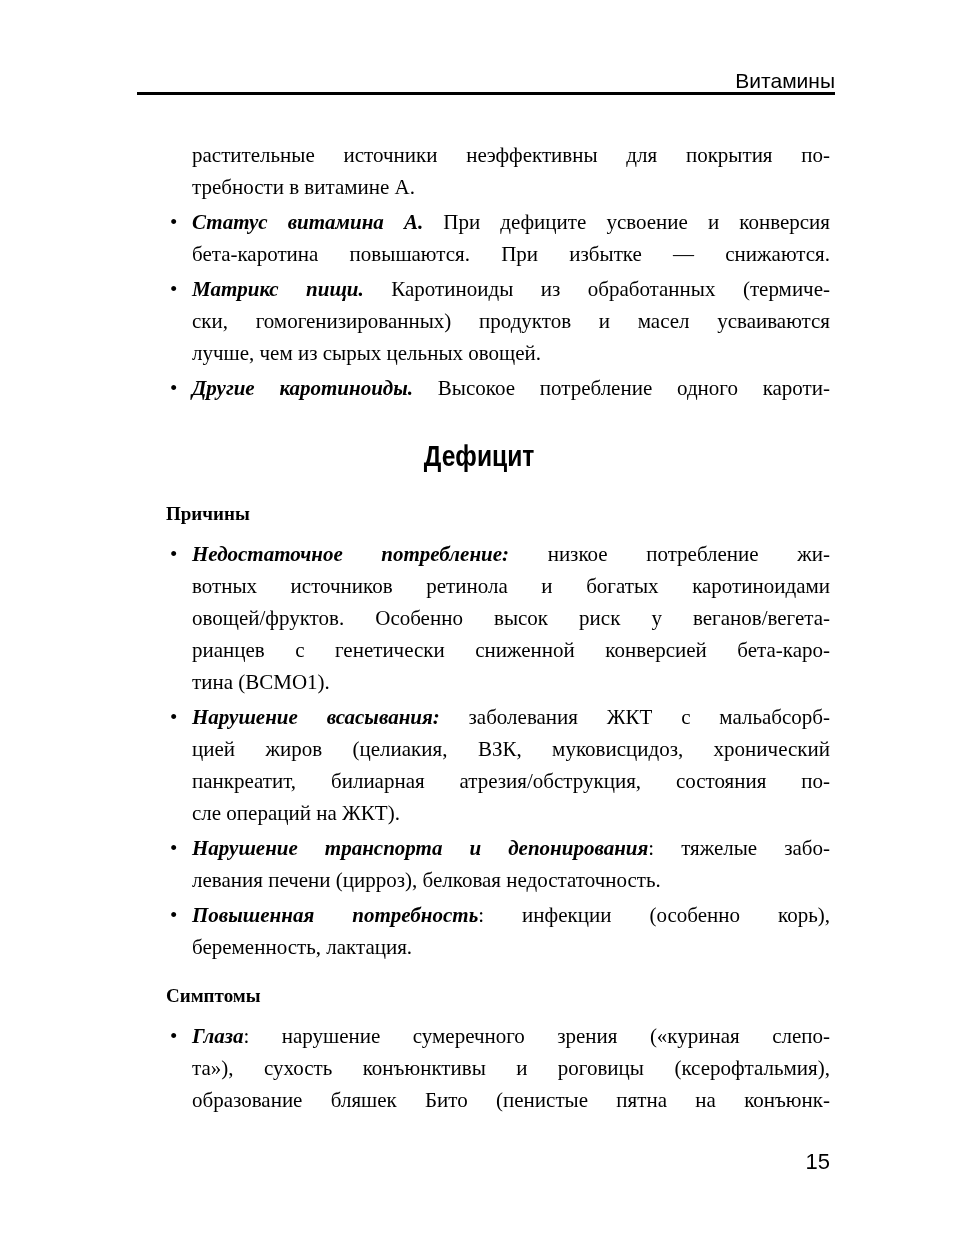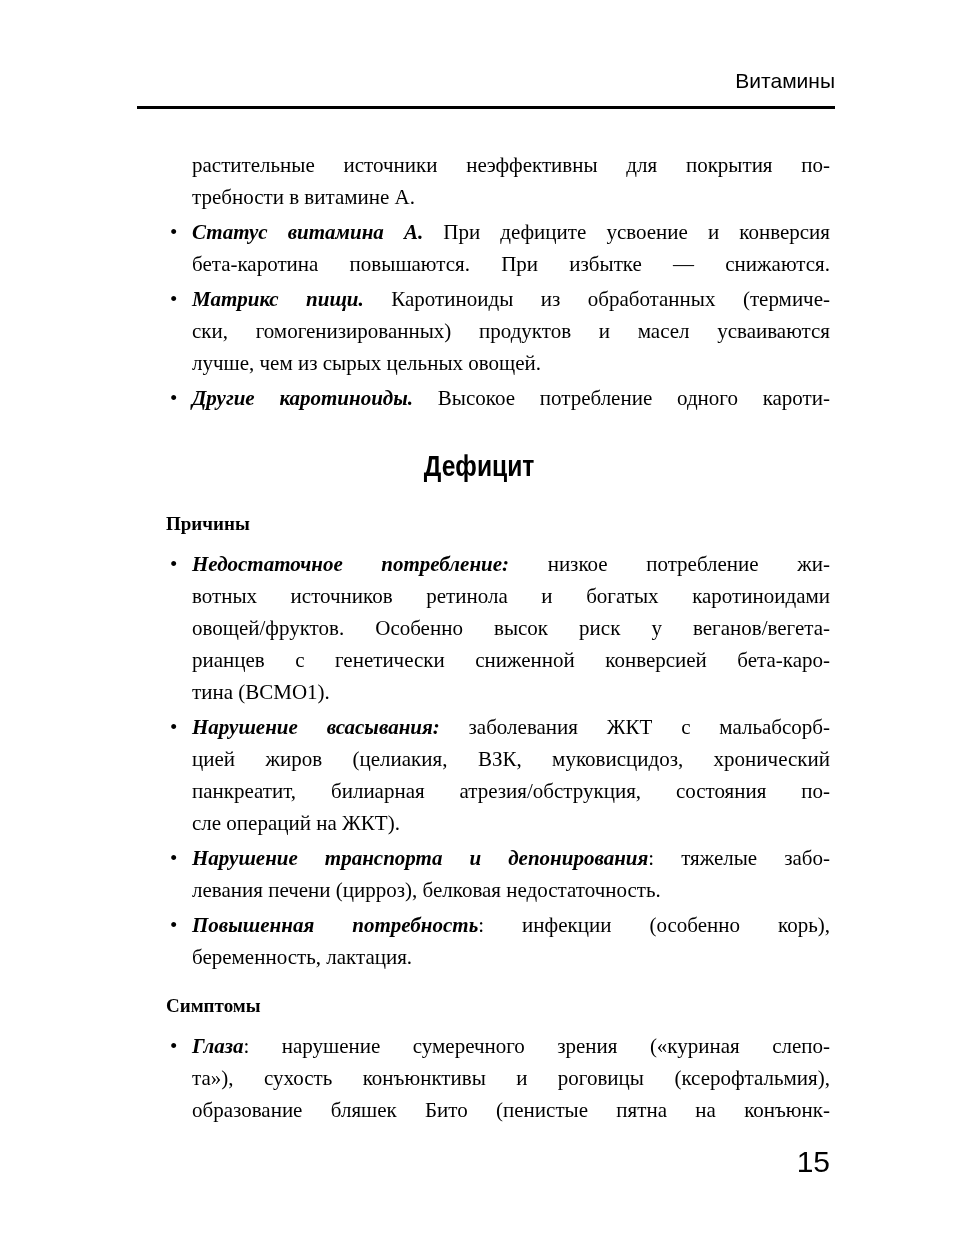--- a/index.html
+++ b/index.html
@@ -12,33 +12,32 @@
     font-family: "Liberation Serif", serif;
     overflow: hidden;
   }
   .running-header {
     position: absolute;
     left: 137px;
     top: 70px;
     width: 698px;
     text-align: right;
     border-bottom: 3px solid #000000;
-    padding-bottom: 14px;
     font-family: "Liberation Sans", sans-serif;
     font-size: 21px;
     line-height: 22px;
   }
   .content {
     position: absolute;
     left: 166px;
     top: 134px;
     width: 664px;
     font-size: 21px;
   }
-  .par { margin: 15px 0 0 26px; }
+  .par { margin: 5px 0 0 26px; }
   .ln {
     height: 32px;
     line-height: 32px;
     text-align: justify;
     text-align-last: justify;
   }
   .ln.last { text-align-last: left; }
   .lead { font-weight: bold; font-style: italic; }
   .bullet { position: relative; padding-left: 26px; margin-top: 3px; }
   .marker { position: absolute; left: 4px; top: 0; line-height: 32px; }
@@ -59,21 +58,21 @@
     font-weight: bold;
     line-height: 32px;
     font-family: "Liberation Serif", serif;
   }
   .blist { margin: 0; }
   .page-number {
     position: absolute;
     top: 1150px;
     right: 127px;
     font-family: "Liberation Sans", sans-serif;
-    font-size: 30px;
+    font-size: 22px;
     line-height: 24px;
   }
 </style>
 </head>
 <body>
 
 <div class="page">
 
   <div class="running-header">
     <span>Витамины</span>

